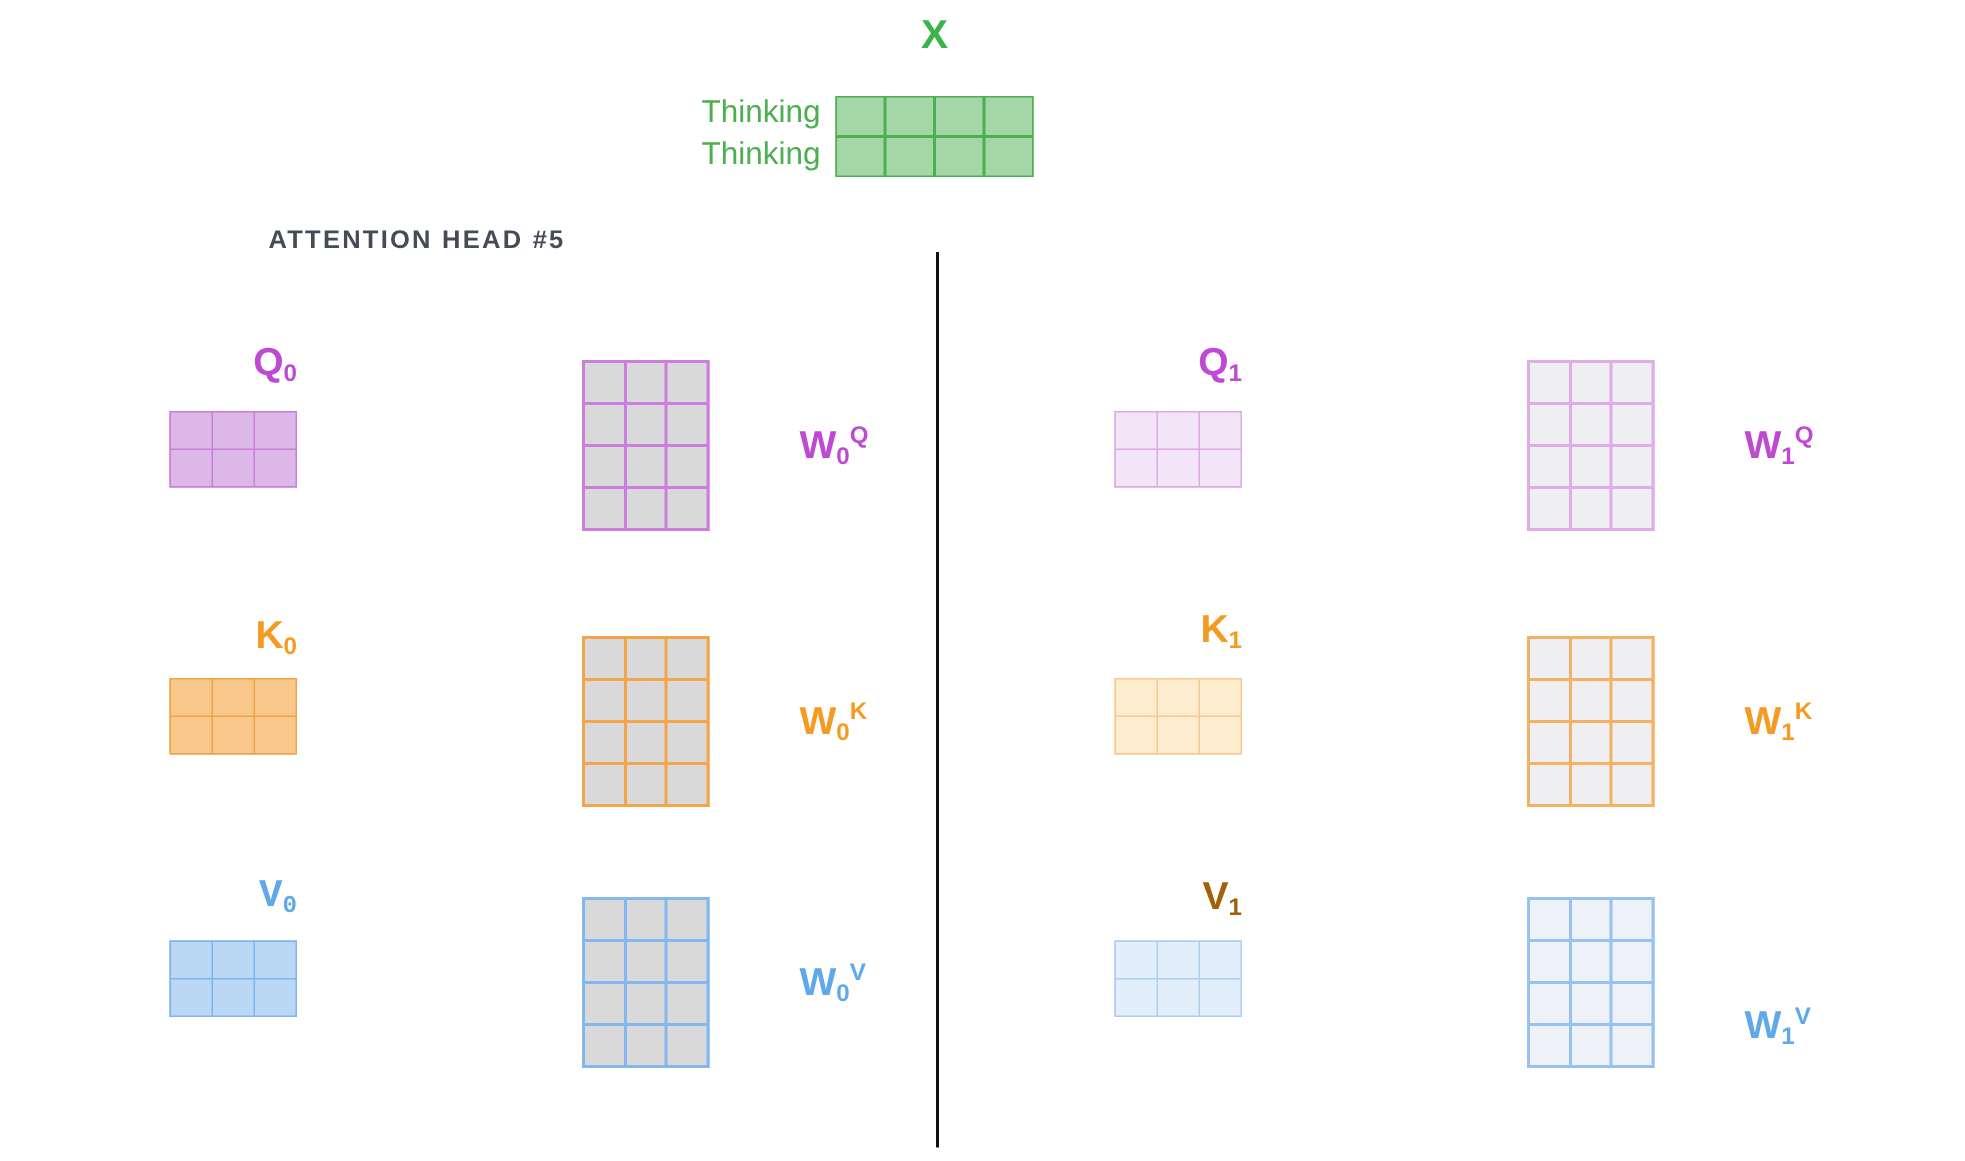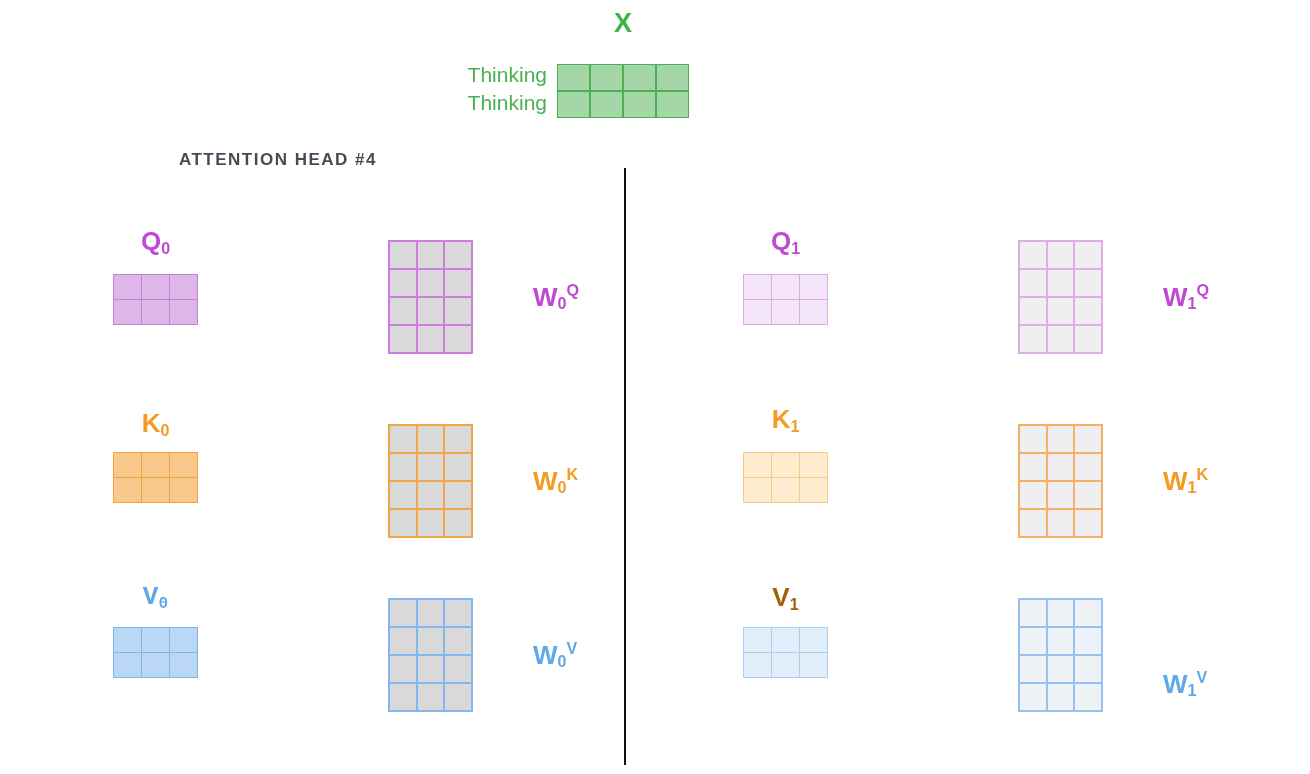--- a/index.html
+++ b/index.html
@@ -23,21 +23,21 @@
   .divider{left:624px;top:168px;width:2px;height:597px;background:#111111;}
 
   
   .matrix{display:grid;box-sizing:border-box;}
   .matrix .cell{width:100%;height:100%;}
   .out-matrix{width:85px;height:51px;gap:1.5px;border:1.5px solid;}
   .weight-matrix{width:85px;height:114px;gap:2px;border:2.5px solid;}
   .x-matrix{display:grid;gap:1.5px;border:1.5px solid;box-sizing:border-box;}
 
   
-  .out-label{width:85px;text-align:center;font-size:26px;font-weight:bold;}
+  .out-label{width:85px;text-align:right;font-size:26px;font-weight:bold;}
   .weight-label{font-size:26px;font-weight:bold;}
   sub{font-size:62%;vertical-align:baseline;position:relative;top:0.22em;}
   sup{font-size:62%;vertical-align:super;}
 
   
   .h0-out{left:113px;} .h0-w{left:388px;} .h0-wl{left:533px;}
   .h1-out{left:743px;} .h1-w{left:1018px;} .h1-wl{left:1163px;}
 </style>
 </head>
 <body>
@@ -53,21 +53,21 @@
       <div class="cell" style="background: rgb(165, 214, 167);"></div>
       <div class="cell" style="background: rgb(165, 214, 167);"></div>
       <div class="cell" style="background: rgb(165, 214, 167);"></div>
       <div class="cell" style="background: rgb(165, 214, 167);"></div>
       <div class="cell" style="background: rgb(165, 214, 167);"></div>
       <div class="cell" style="background: rgb(165, 214, 167);"></div>
       <div class="cell" style="background: rgb(165, 214, 167);"></div>
       <div class="cell" style="background: rgb(165, 214, 167);"></div>
     </div>
 
-  <div class="abs head-title ht0" style="color: rgb(69, 76, 87);">ATTENTION HEAD #4</div>
+  <div class="abs head-title ht0" style="color: rgb(69, 76, 87);">ATTENTION HEAD #5</div>
   <div class="abs divider"></div>
 
   <div class="abs out-label h0-out" style="top: 226px; color: rgb(191, 73, 211);">
     <span>Q</span><sub>0</sub>
   </div>
   <div class="abs matrix out-matrix h0-out" style="top: 274px; grid-template-columns: repeat(3, 1fr); grid-template-rows: repeat(2, 1fr); background: rgb(199, 127, 215); border-color: rgb(199, 127, 215);">
       <div class="cell" style="background: rgb(221, 183, 232);"></div>
       <div class="cell" style="background: rgb(221, 183, 232);"></div>
       <div class="cell" style="background: rgb(221, 183, 232);"></div>
       <div class="cell" style="background: rgb(221, 183, 232);"></div>

